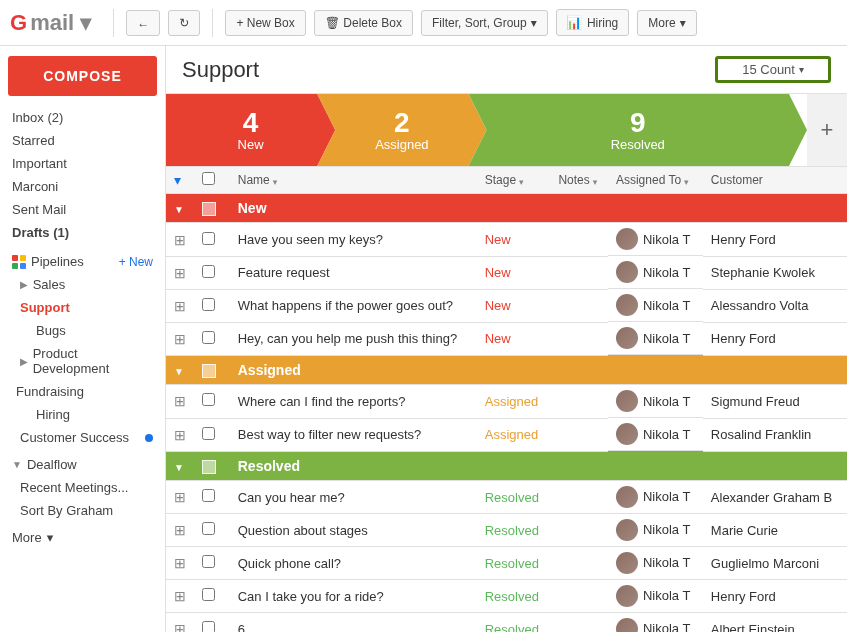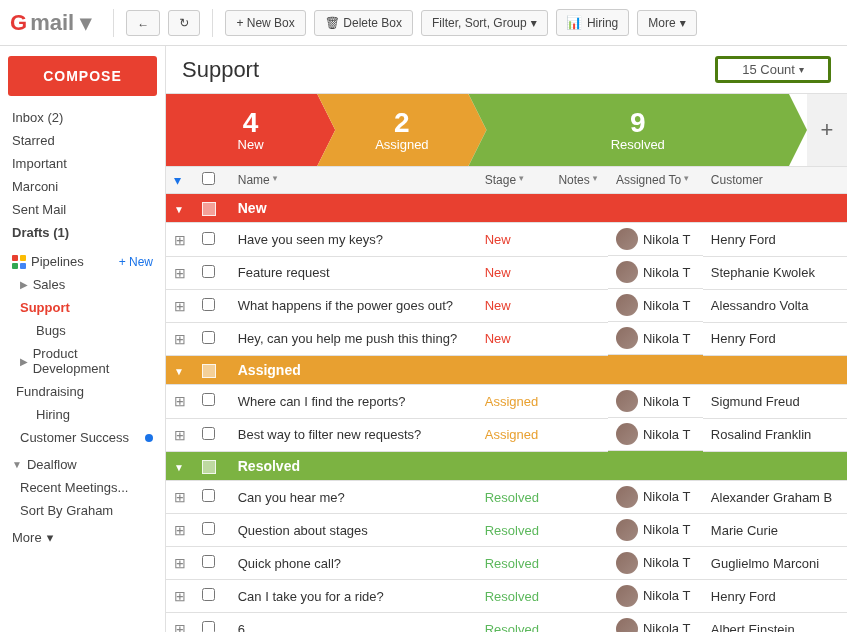--- a/index.html
+++ b/index.html
@@ -90,21 +90,21 @@
     .kanbantable { width: 100%; border-collapse: collapse; }
     .kanbantable th, .kanbantable td { border-bottom: 1px solid #e0e0e0; padding: 5px 8px; text-align: left; white-space: nowrap; }
     .kanbantable th { background: #f8f8f8; font-size: 12px; color: #555; font-weight: normal; border-top: 1px solid #e0e0e0; position: sticky; top: 0; z-index: 2; }
     .group-header td { font-weight: bold; font-size: 14px; padding: 6px 8px; color: #fff; }
     .group-header.new-group td { background: #e84030; }
     .group-header.assigned-group td { background: #e8a030; }
     .group-header.resolved-group td { background: #7cb342; }
     .checkbox-cell { width: 28px; text-align: center; }
     .icon-cell { width: 24px; text-align: center; color: #888; font-size: 12px; }
     .avatar-img { width: 24px; height: 24px; background: linear-gradient(135deg, #8d6e63 0%, #a1887f 100%); border-radius: 50%; }
-    .col-dropdown { display: inline-flex; align-items: flex-start; gap: 3px; cursor: pointer; }
+    .col-dropdown { display: inline-flex; align-items: flex-end; gap: 3px; cursor: pointer; }
     .col-dropdown .arr { font-size: 9px; color: #888; }
     .group-check { width: 14px; height: 14px; background: rgba(255,255,255,0.5); border: 1px solid rgba(255,255,255,0.8); display: inline-block; margin-right: 6px; vertical-align: middle; }
     .header-row th { background: #f5f5f5; }
     .grid-icon { font-size: 14px; color: #888; }
   </style>
 </head>
 <body>
 
 <div class="top-bar">
   <div class="gmail-logo">

